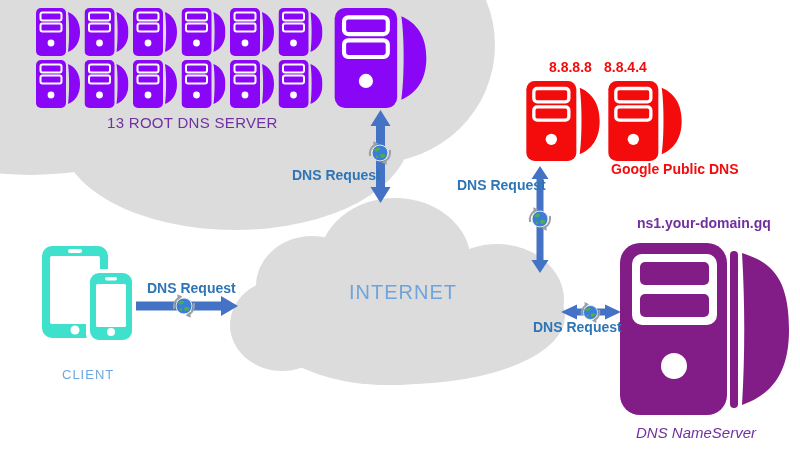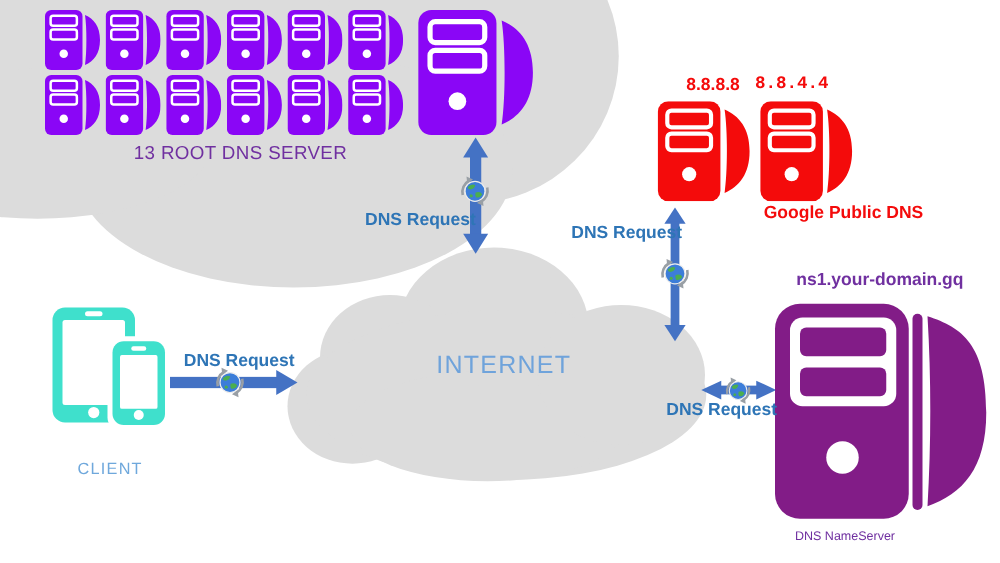--- a/index.html
+++ b/index.html
@@ -11,27 +11,27 @@
   .lbl{position:absolute;white-space:nowrap;line-height:1.15;}
   .req{color:var(--request-blue);font-size:14px;font-weight:600;}
   .redtxt{color:var(--red);font-size:14px;font-weight:600;}
   .purpletxt{color:var(--label-purple);}
   #lbl-root{left:107px;top:114px;font-size:15px;letter-spacing:.3px;}
   #lbl-req-root{left:292px;top:167px;}
   #lbl-req-google{left:457px;top:177px;}
   #lbl-req-client{left:147px;top:280px;}
   #lbl-req-ns{left:533px;top:319px;}
   #lbl-ip1{left:549px;top:59px;}
-  #lbl-ip2{left:604px;top:59px;font-family:Liberation Mono, monospace;}
+  #lbl-ip2{left:604px;top:59px;}
   #lbl-google{left:611px;top:161px;text-align:right;}
   #lbl-internet{left:303px;top:281px;width:200px;text-align:center;
     color:var(--internet-blue);font-size:20px;letter-spacing:1px;}
   #lbl-client{left:62px;top:368px;color:var(--client-blue);font-size:13px;letter-spacing:1px;}
   #lbl-nsdomain{left:627px;top:215px;font-size:14px;font-weight:600;margin-left:10px;}
-  #lbl-nsname{left:636px;top:424px;font-size:10px;}
+  #lbl-nsname{left:636px;top:424px;font-size:15px;font-style:italic;}
   .cloud{fill:var(--cloud-gray);}
   .arrow{fill:var(--arrow-blue);}
   .c-violet{color:var(--violet);}
   .c-red{color:var(--red);}
 </style>
 </head>
 <body>
 
 <div class="stage">
 

